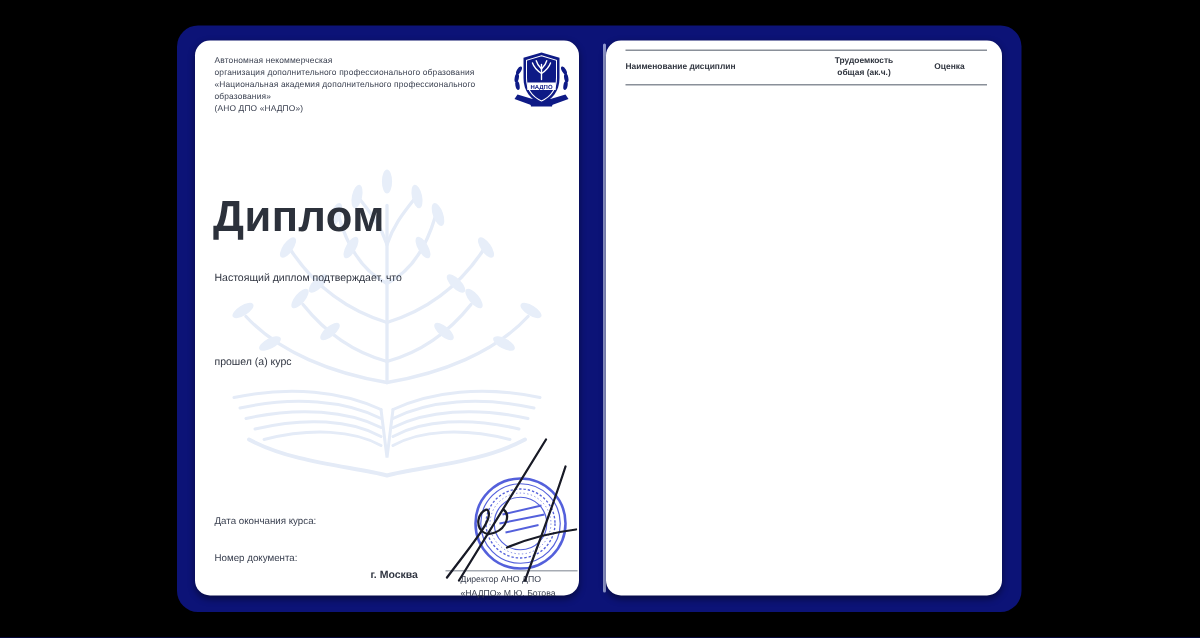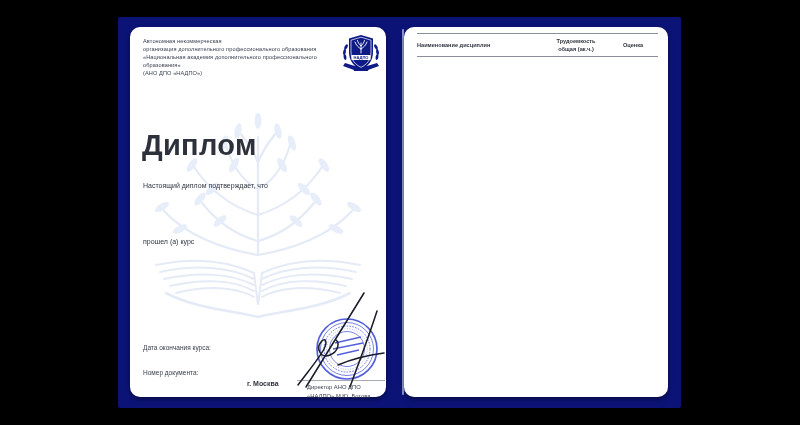--- a/index.html
+++ b/index.html
@@ -5,21 +5,21 @@
   html,body{margin:0;padding:0;}
   body{
     width:800px;height:425px;
     background:#000;
     position:relative;
     overflow:hidden;
     font-family:"Liberation Sans", sans-serif;
   }
   .frame{
     position:absolute;left:118px;top:17px;width:563px;height:391px;
-    background:#0c1377;border-radius:2px;
+    background:#0c1377;border-radius:14px;
   }
   .page{
     position:absolute;top:10px;height:370px;background:#ffffff;
     border-radius:10px;box-shadow:0 2px 5px rgba(0,0,0,.45);
   }
   .page-left{left:12px;width:256px;}
   .page-right{left:286px;width:264px;}
   .spine{
     position:absolute;left:284px;top:12px;width:2px;height:366px;
     background:#939bd2;border-radius:2px;

